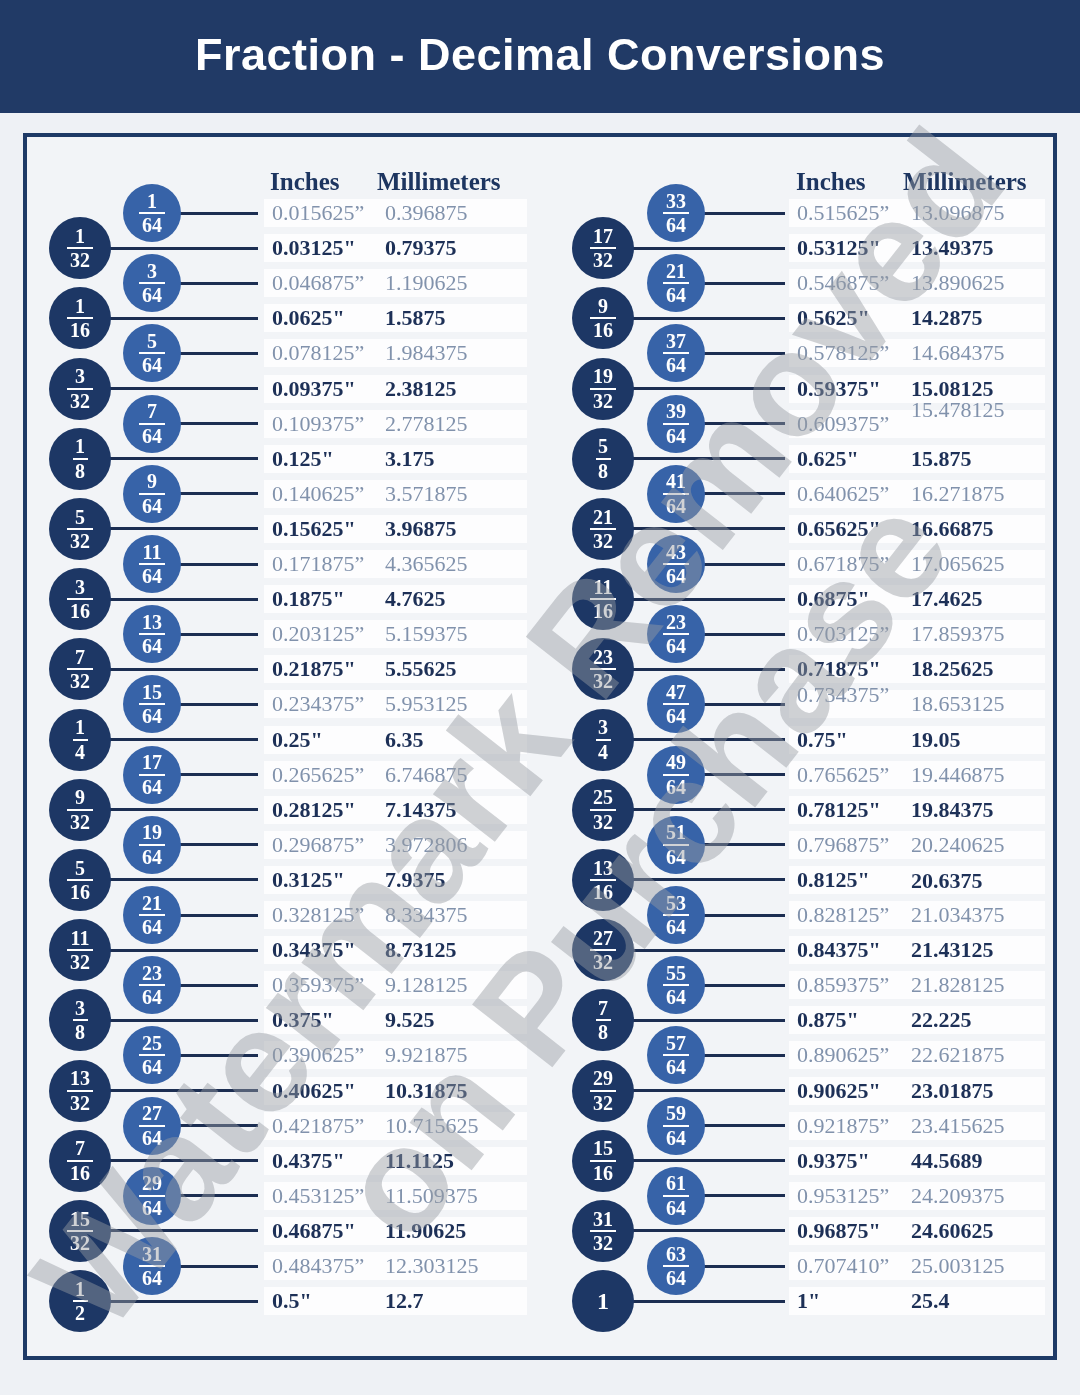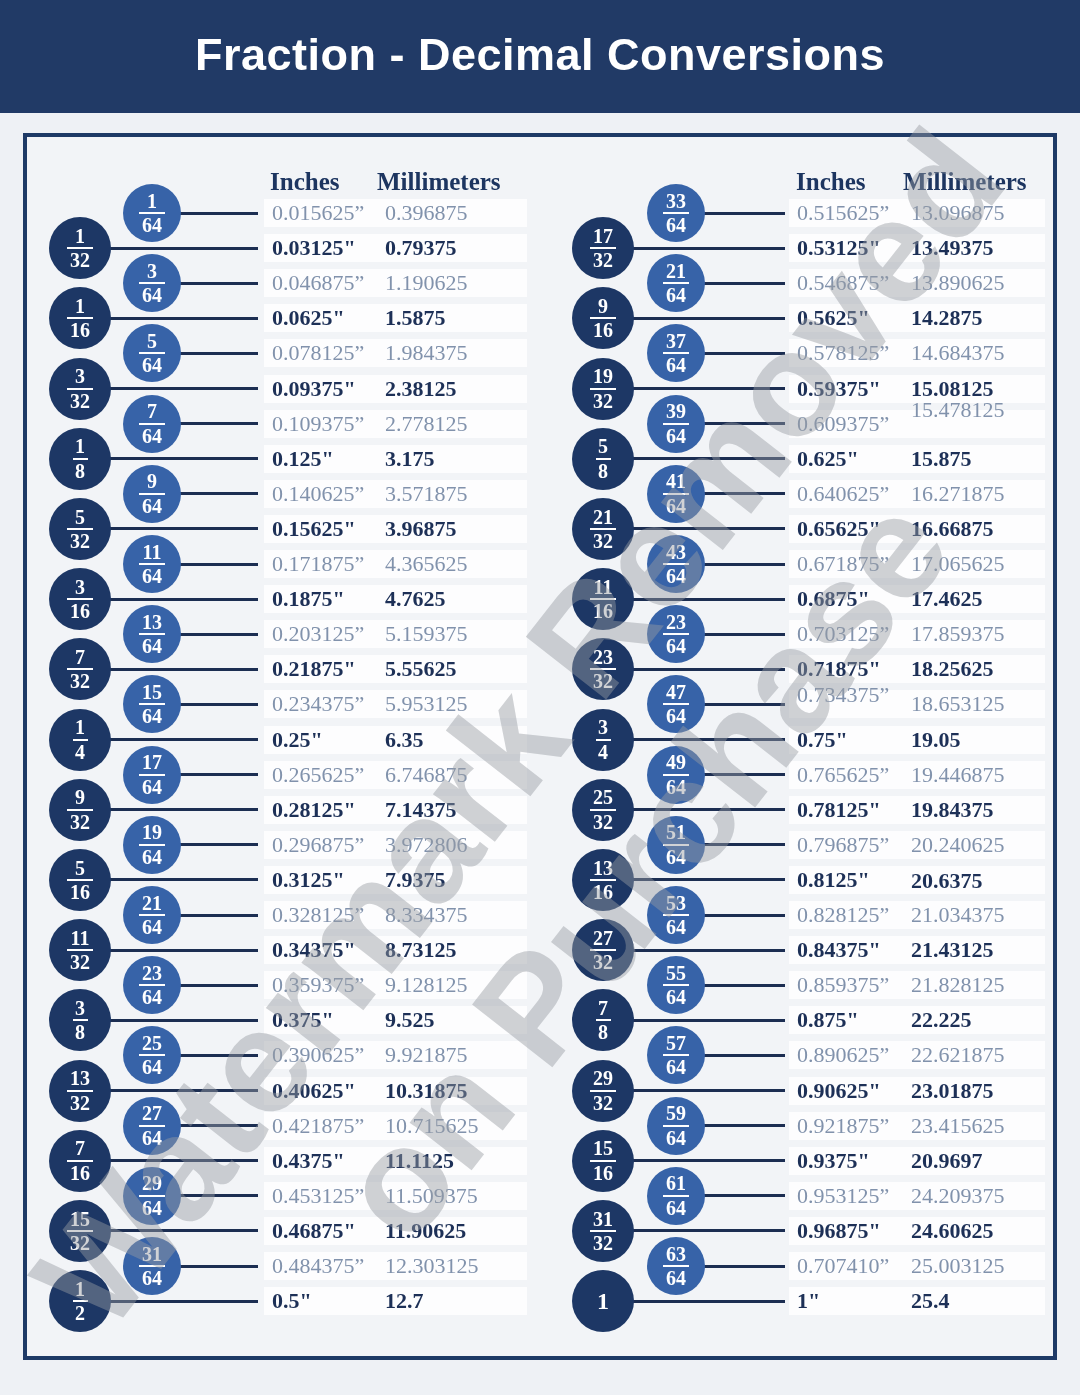--- a/index.html
+++ b/index.html
@@ -657,21 +657,21 @@
     <div class="val light" style="left: 884px; top: 975.6px;">23.415625</div>
     <div class="strip" style="left: 762px; top: 1009.7px; width: 256px;"></div>
     <div class="line" style="left: 576px; top: 1022.2px; width: 182px;"></div>
     <div class="circle dark" style="left: 545px; top: 992.7px;">
       <div class="frac">
         <div class="num" style="min-width: 22px;">15</div>
         <div class="den">16</div>
       </div>
     </div>
     <div class="val dark" style="left: 770px; top: 1010.7px;">0.9375"</div>
-    <div class="val dark" style="left: 884px; top: 1010.7px;">20.9697</div>
+    <div class="val dark" style="left: 884px; top: 1010.7px;">44.5689</div>
     <div class="strip" style="left: 762px; top: 1044.8px; width: 256px;"></div>
     <div class="line" style="left: 649px; top: 1057.3px; width: 109px;"></div>
     <div class="circle light" style="left: 620px; top: 1029.8px;">
       <div class="frac">
         <div class="num" style="min-width: 22px;">61</div>
         <div class="den">64</div>
       </div>
     </div>
     <div class="val light" style="left: 770px; top: 1045.8px;">0.953125”</div>
     <div class="val light" style="left: 884px; top: 1045.8px;">24.209375</div>

